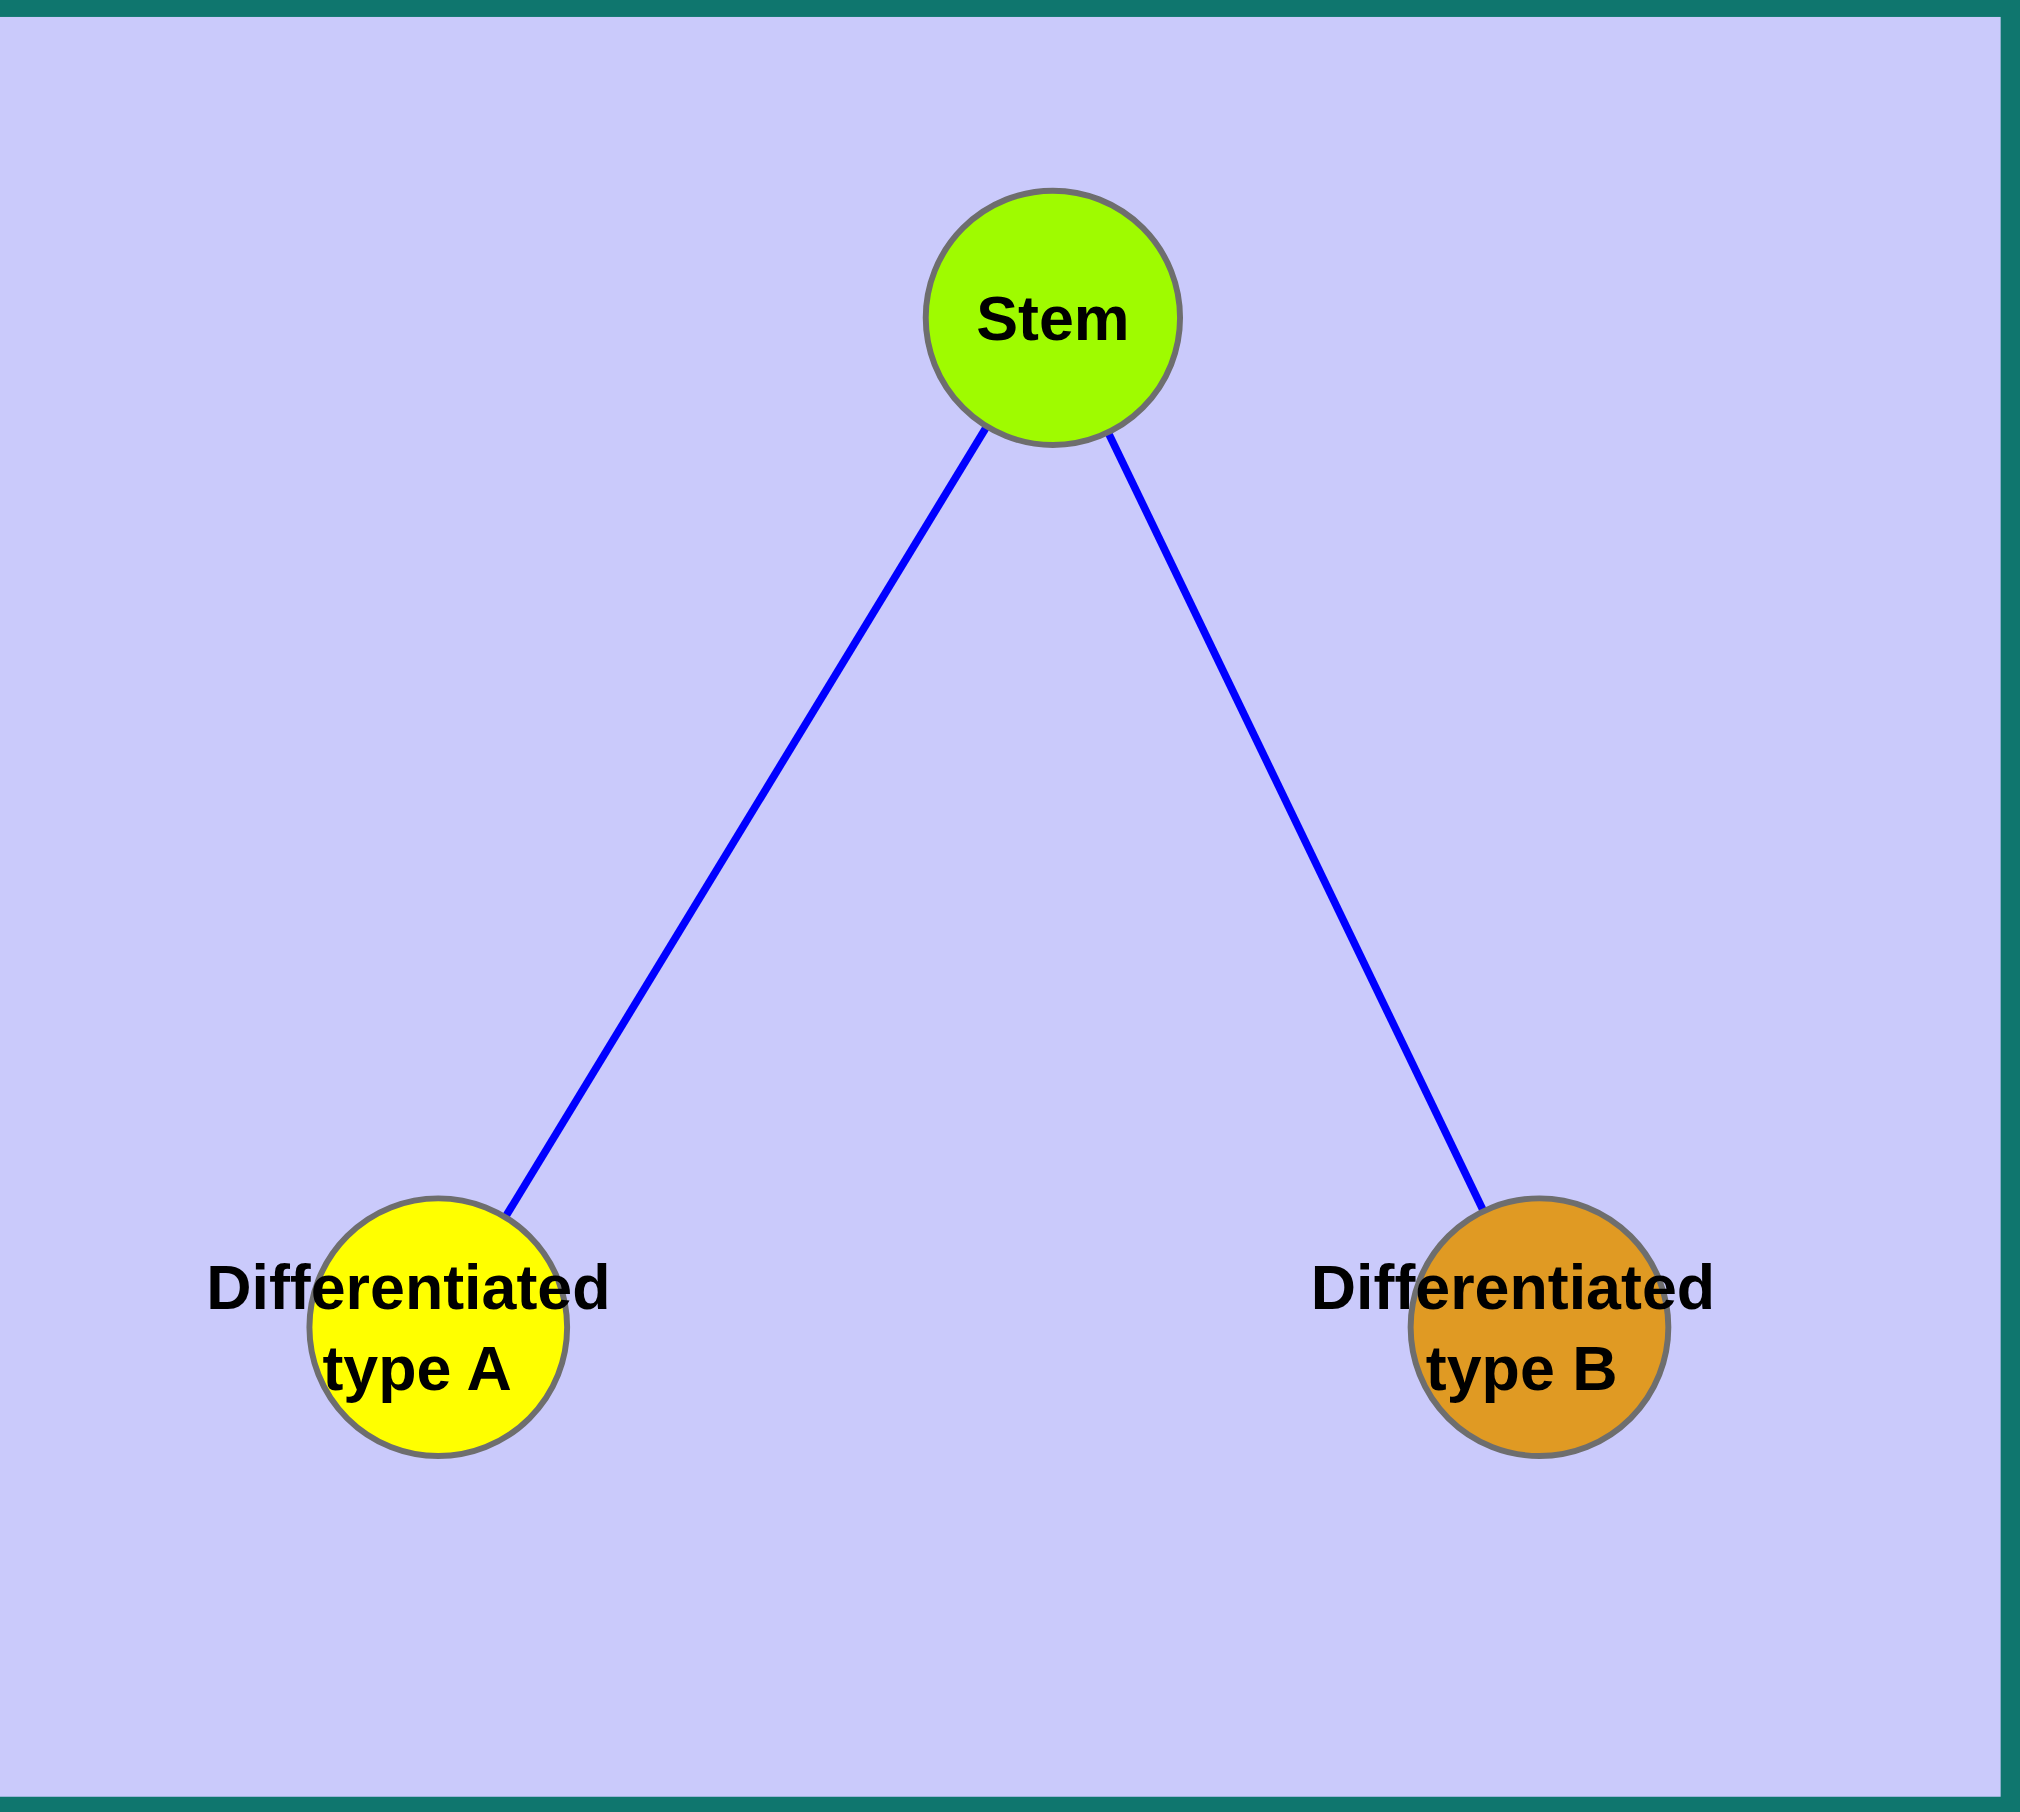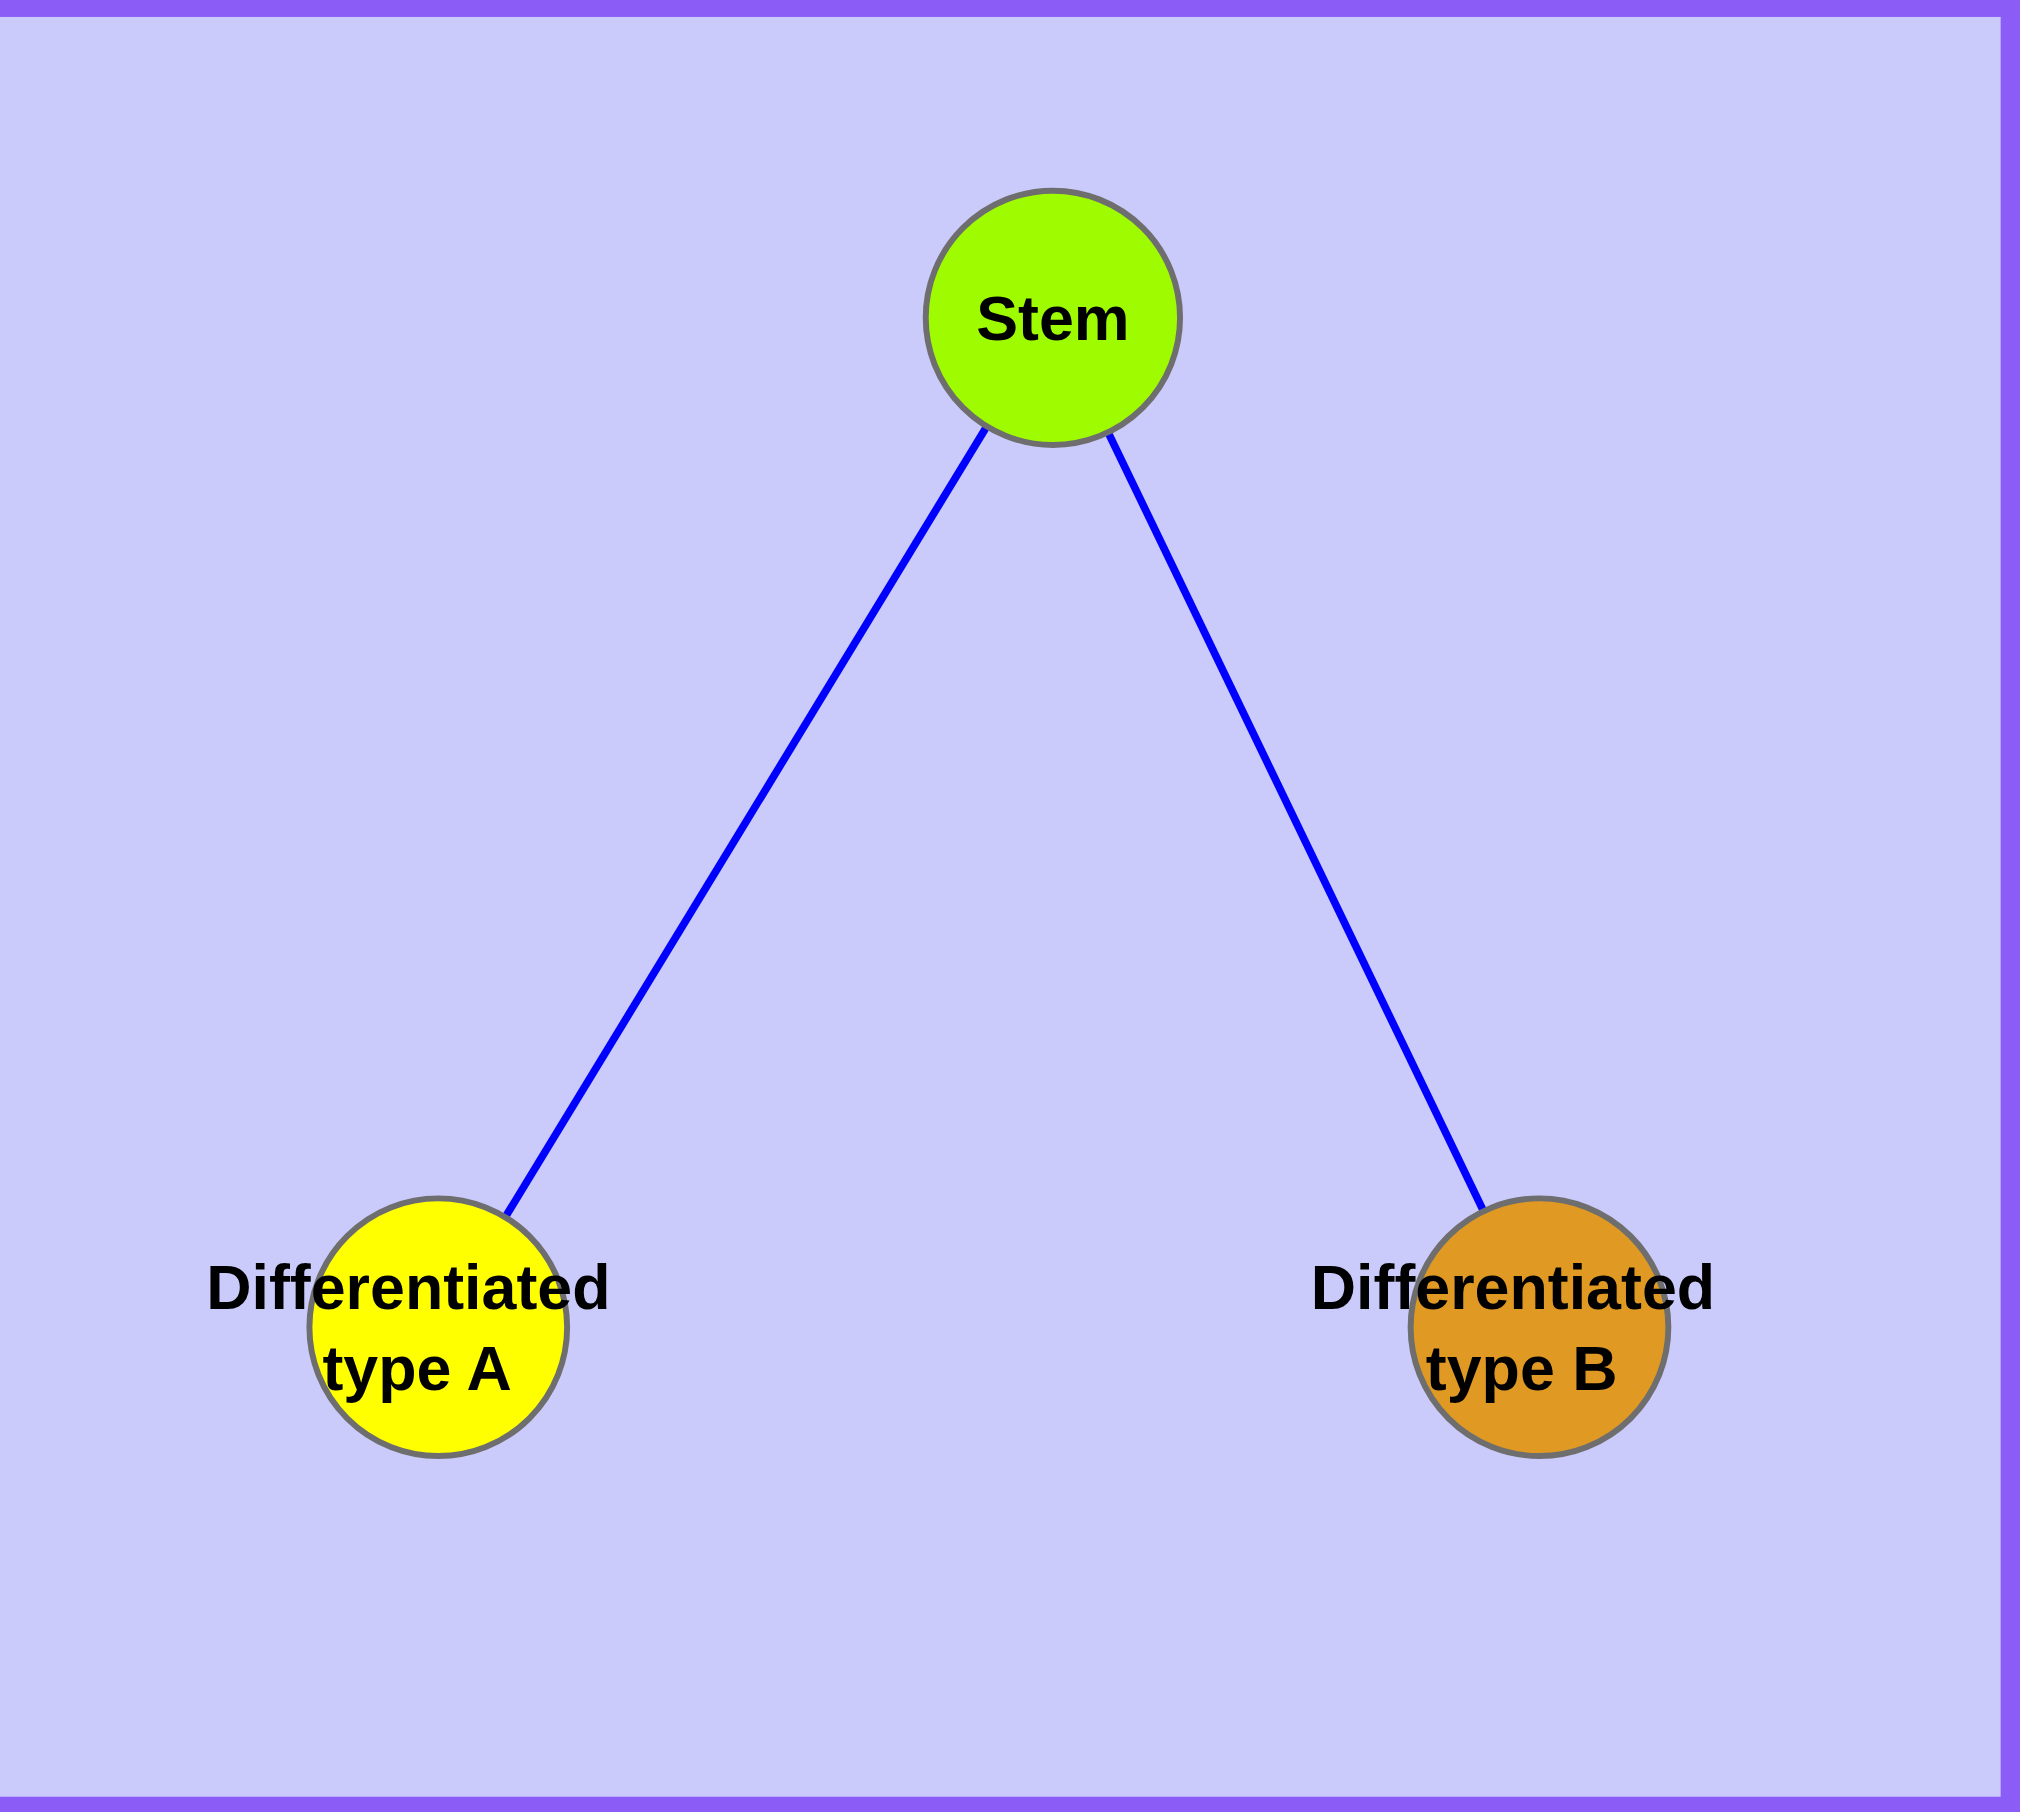--- a/index.html
+++ b/index.html
@@ -11,21 +11,21 @@
   body {
     width: 2021px;
     height: 1812px;
     overflow: hidden;
     font-family: "Liberation Sans", sans-serif;
   }
   #canvas {
     position: relative;
     width: 2021px;
     height: 1812px;
-    background: #8b5cf6;
+    background: #0f766e;
   }
   #graph-svg {
     position: absolute;
     top: 0;
     left: 0;
     width: 2021px;
     height: 1812px;
     display: block;
   }
   .node-label {

